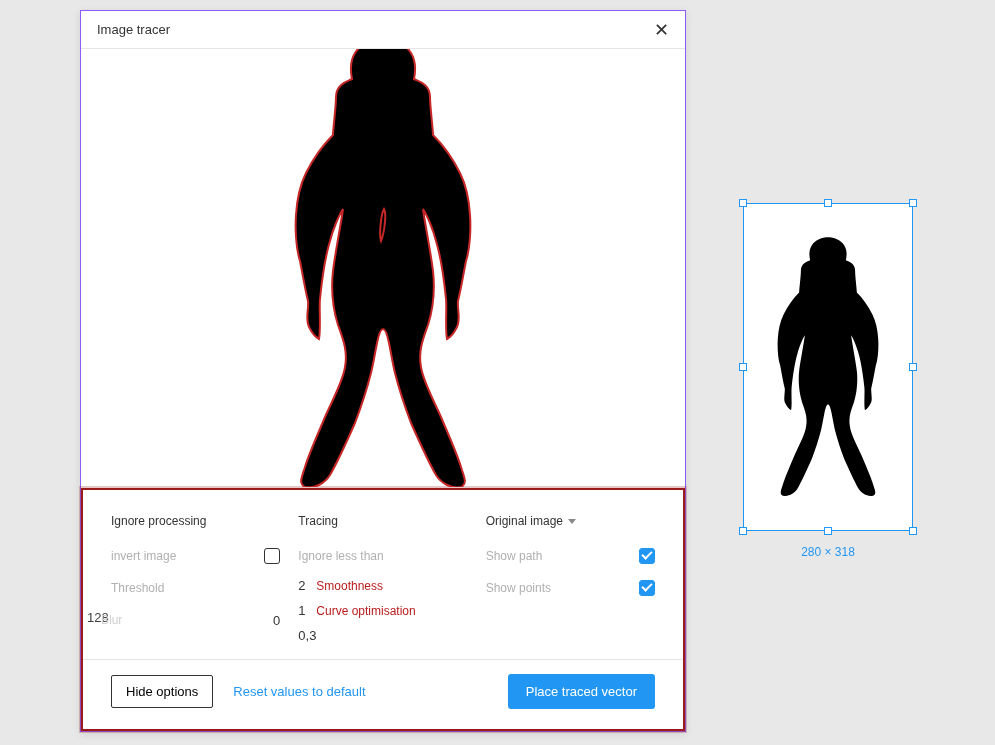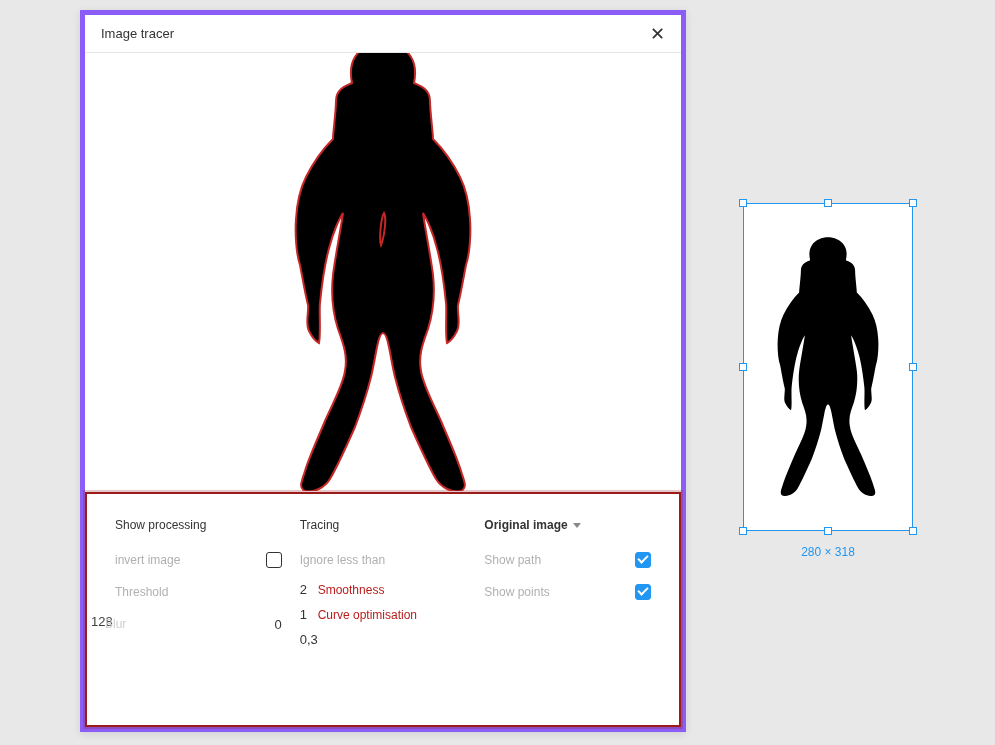--- a/index.html
+++ b/index.html
@@ -11,21 +11,21 @@
     overflow: hidden;
     position: relative;
   }
   .dialog {
     position: absolute;
     left: 80px;
     top: 10px;
     width: 606px;
     height: 722px;
     background: #fff;
-    border: 5px solid #8b5cf6;
+    border: 1px solid #8b5cf6;
     box-shadow: 0 2px 8px rgba(0,0,0,0.1);
   }
   .dialog-header {
     height: 38px;
     border-bottom: 1px solid #e5e5e5;
     display: flex;
     align-items: center;
     justify-content: space-between;
     padding: 0 16px;
   }
@@ -123,21 +123,20 @@
     font-size: 12px;
   }
   .dropdown-label {
     font-size: 12px;
     color: #333;
     display: inline-flex;
     align-items: center;
     gap: 5px;
     margin-bottom: 18px;
     cursor: pointer;
-    font-weight: bold;
   }
   .chevron {
     width: 0; height: 0;
     border-left: 4px solid transparent;
     border-right: 4px solid transparent;
     border-top: 5px solid #888;
   }
   .footer {
     border-top: 1px solid #e5e5e5;
     padding: 14px 28px;
@@ -307,21 +306,21 @@
         C152 4 140 0 130 0 Z
         M131 170 C128 175 126 195 128 202 C131 195 134 175 131 170 Z
       "></path>
     </svg>
   </div>
 
   <div class="options-panel">
     <div class="options-grid">
 
       <div class="col">
-        <h4>Show processing</h4>
+        <h4>Ignore processing</h4>
         <div class="row">
           <span class="label">invert image</span>
           <span class="checkbox"></span>
         </div>
         <div class="row">
           <span class="label">Threshold</span>
         </div>
         <div class="overlap-row1">
           <span class="threshold-v">128</span>
           <span class="blur-lbl">Blur</span>
@@ -356,20 +355,25 @@
           <span class="label">Show path</span>
           <span class="checkbox checked"></span>
         </div>
         <div class="row">
           <span class="label">Show points</span>
           <span class="checkbox checked"></span>
         </div>
       </div>
     </div>
 
+    <div class="footer">
+      <button class="btn-outline">Hide options</button>
+      <span class="link">Reset values to default</span>
+      <button class="btn-primary">Place traced vector</button>
+    </div>
   </div>
 </div>
 
 <div class="canvas-sel">
   <div class="sel-box">
     <svg class="silhouette-sm" width="150" height="310" viewBox="0 0 260 450">
       <path fill="#000" d="
         M130 0
         C120 0 108 4 102 14
         C97 22 97 30 99 40

